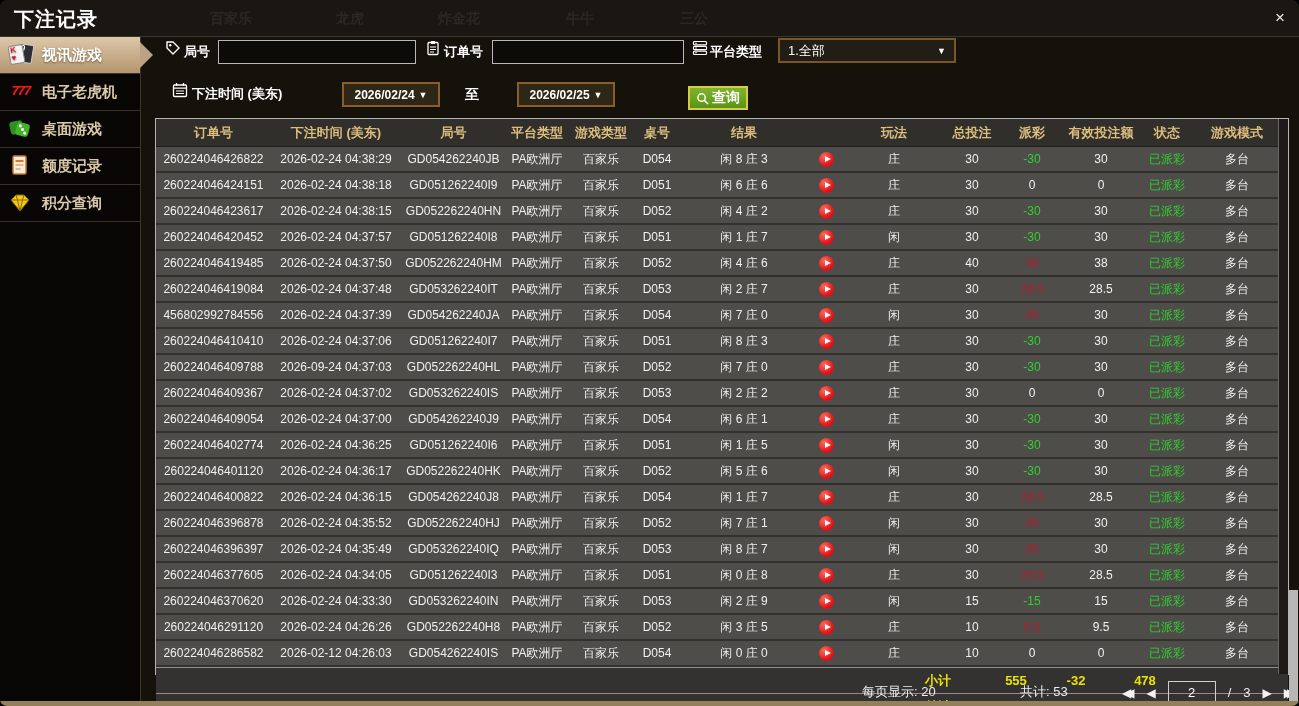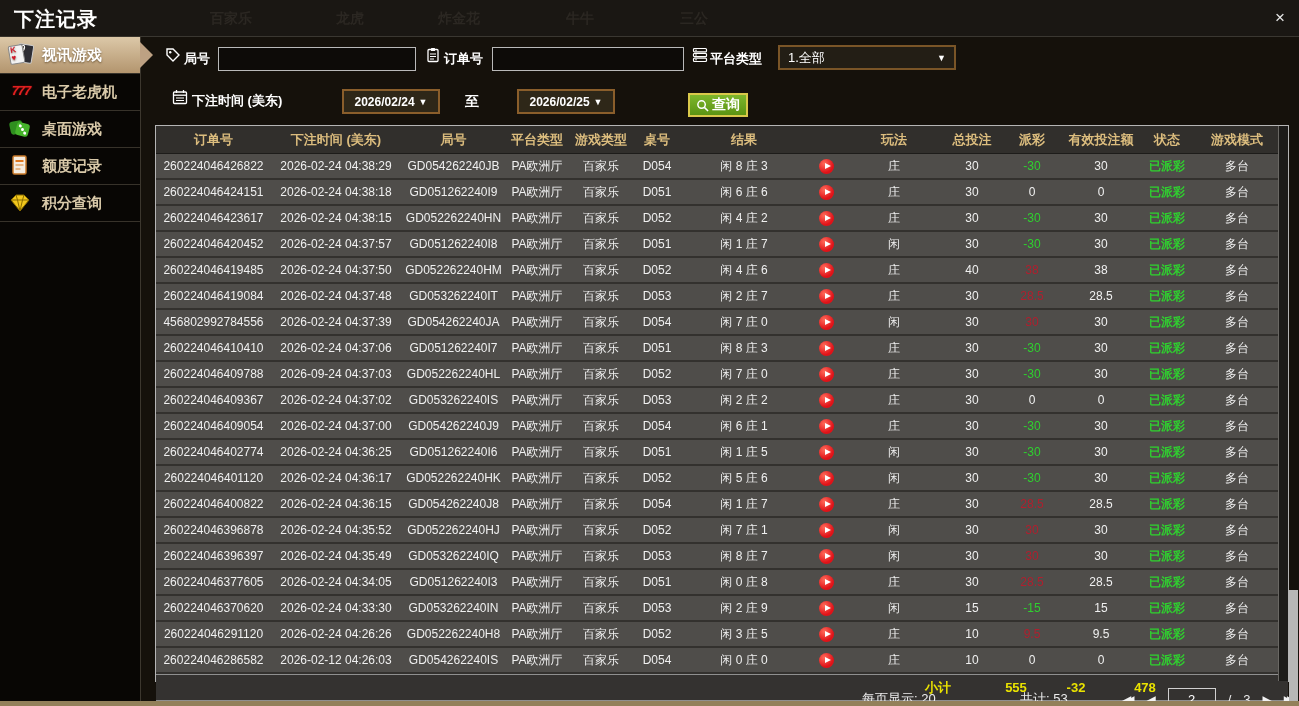--- a/index.html
+++ b/index.html
@@ -1,17 +1,17 @@
 <!DOCTYPE html>
 <html><head>
 <meta charset="utf-8">
 <style>
   html,body{margin:0;padding:0;background:#000;}
   .window{position:relative;width:1299px;height:706px;background:#15110b;overflow:hidden;
-    font-family:"Liberation Sans","DejaVu Sans",sans-serif;color:#f0f0f0;}
+    font-family:"Liberation Sans","DejaVu Sans",sans-serif;color:#f0f0f0;border-radius:7px;}
   
   .titlebar{position:absolute;left:0;top:0;width:100%;height:36px;background:#1a1713;border-bottom:1px solid #3a3731;}
   .title{position:absolute;left:14px;top:6px;font-size:20px;font-weight:bold;color:#ffffff;letter-spacing:1px;}
   .close{position:absolute;right:14px;top:8px;font-size:17px;color:#e8e8e8;cursor:pointer;line-height:20px;}
   .ghost{position:absolute;top:10px;font-size:14px;font-weight:bold;color:#2b2722;}
   .ghost:nth-of-type(1){left:210px}.ghost:nth-of-type(2){left:336px}.ghost:nth-of-type(3){left:438px}
   .ghost:nth-of-type(4){left:566px}.ghost:nth-of-type(5){left:680px}
   
   .sidebar{position:absolute;left:0;top:36px;bottom:0;width:140px;background:#080604;border-right:1px solid #3c372e;}
   .side-item{position:relative;height:36px;display:flex;align-items:center;gap:8px;padding-left:8px;
@@ -23,39 +23,39 @@
   .side-ico{width:26px;height:24px;position:relative;flex:0 0 26px;}
   
   .card-b{position:absolute;left:9px;top:1px;width:12px;height:17px;background:#2e2e34;border:1px solid #cfcfcf;border-radius:2px;transform:rotate(9deg);color:#fff;font-size:8px;line-height:8px;padding-left:2px;}
   .card-f{position:absolute;left:1px;top:2px;width:12px;height:17px;background:#f4f4f4;border:1px solid #888;border-radius:2px;transform:rotate(-10deg);color:#d11b2a;font-size:8px;line-height:8px;padding-left:1px;font-weight:bold;}
   .ico777{position:absolute;left:0;top:3px;width:26px;height:16px;color:#e02020;font-weight:bold;font-style:italic;font-size:13px;letter-spacing:-1px;text-shadow:0 0 2px #7a0c0c;line-height:16px;text-align:center;}
   .dice1{position:absolute;left:2px;top:4px;width:13px;height:13px;background:#2f8f1f;border-radius:3px;transform:rotate(-12deg);}
   .dice2{position:absolute;left:8px;top:6px;width:13px;height:13px;background:#45b32a;border-radius:3px;transform:rotate(14deg);}
   .dice2 i{position:absolute;width:3px;height:3px;background:#fff;border-radius:50%;}
   .dice2 i:nth-child(1){left:2px;top:2px}.dice2 i:nth-child(2){left:5px;top:5px}.dice2 i:nth-child(3){left:8px;top:8px}
   
-  .content{position:absolute;left:140px;top:36px;right:0;bottom:0;margin-top:7px;}
+  .content{position:absolute;left:140px;top:36px;right:0;bottom:0;}
   .flabel{position:absolute;font-size:13px;font-weight:bold;color:#ffffff;line-height:24px;}
   .ficon{position:absolute;width:16px;height:16px;top:4px;}
   .tinput{position:absolute;height:22px;background:#0d0b08;border:1px solid #b9b9b9;color:#fff;font-size:12px;padding:0 5px;outline:none;}
   .dsel{position:absolute;height:21px;background:#2e2718;border:2px solid #8a5e2b;color:#fff;font-size:12px;font-weight:bold;
     display:flex;align-items:center;justify-content:center;gap:4px;cursor:pointer;}
   .dsel .arr{font-size:9px;}
   .psel{position:absolute;height:21px;background:#231e15;border:2px solid #7a5527;color:#fff;font-size:13px;
     display:flex;align-items:center;cursor:pointer;padding:0 8px;}
   .psel .arr{margin-left:auto;font-size:9px;}
   .searchbtn{position:absolute;left:548px;top:50px;width:60px;height:24px;background:linear-gradient(#7db62c,#5b9413);
     border:2px solid #d9c94a;color:#fff;font-size:14px;font-weight:bold;display:flex;align-items:center;justify-content:center;gap:3px;cursor:pointer;padding:0;}
   
   .table{position:absolute;left:15px;top:82px;width:1134px;height:557px;border:1px solid #b5b5b5;background:#4f4d4a;box-sizing:border-box;}
   .grid{display:grid;grid-template-columns:115px 130px 105px 62px 66px 46px 128px 36px 100px 56px 64px 74px 58px 1fr;align-items:center;}
   .thead{height:27px;background:#312f2c;color:#dcbd7e;font-size:13px;font-weight:bold;border-bottom:1px solid #1d1c1a;}
   .trow{height:24px;background:#4f4d4a;border-bottom:2px solid #33312e;font-size:12px;}
   .c{text-align:center;white-space:nowrap;overflow:hidden;}
-  .status{color:#2fd02f;font-weight:bold;}
+  .status{color:#2fd02f;font-weight:normal;}
   .payout.neg{color:#2fd02f;} .payout.pos{color:#b01f2e;} .payout.zer{color:#f0f0f0;}
   .playbtn{display:inline-block;width:15px;height:15px;border-radius:50%;background:radial-gradient(circle at 35% 30%,#ff6a5a,#e01218 65%);position:relative;cursor:pointer;vertical-align:middle;}
   .playbtn .tri{position:absolute;left:6px;top:4px;border-left:6px solid #fff;border-top:3.5px solid transparent;border-bottom:3.5px solid transparent;}
   .sumrow{height:25px;background:#343230;border-top:1px solid #8f8f8f;color:#eae300;font-weight:bold;font-size:13px;padding-left:44px;}
   .scrolltrack{position:absolute;right:0;top:0;bottom:0;width:9px;background:#1c1b19;border-left:1px solid #6a6864;}
   
   .footer{position:absolute;left:0;top:643px;width:100%;height:28px;font-size:13px;color:#ececec;}
   .fp{position:absolute;top:4px;}
   .pager{position:absolute;left:982px;top:2px;display:flex;align-items:center;gap:12px;}
   .pgbtn{color:#f2f2f2;font-size:12px;cursor:pointer;line-height:22px;}

